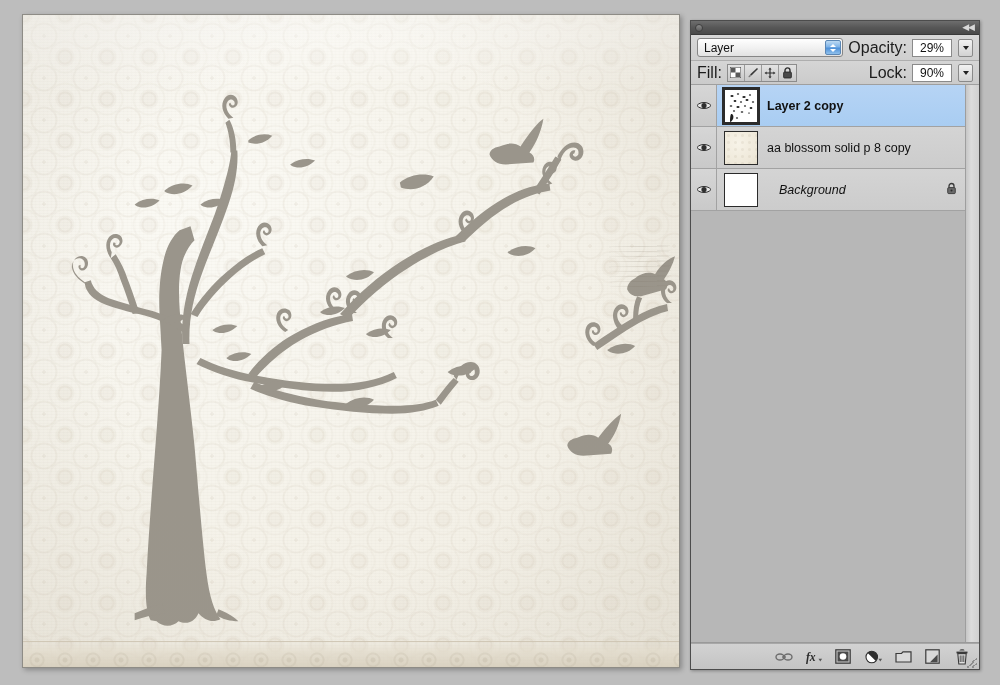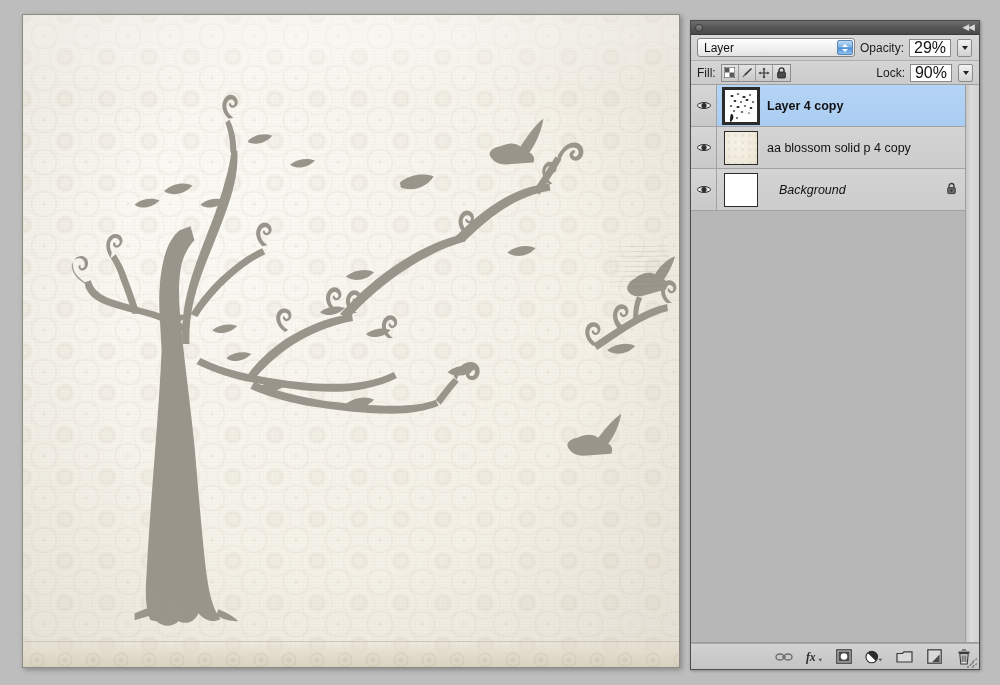--- a/index.html
+++ b/index.html
@@ -151,25 +151,25 @@
     position: absolute; right: 1px; top: 1px; width: 16px; height: 15px;
     border-radius: 2px;
     background: linear-gradient(180deg,#bcd9f2 0%, #7fb3e8 45%, #4f91d8 55%, #8fc0ec 100%);
     border: 1px solid #5b87b5;
     display: flex; flex-direction: column; align-items: center; justify-content: center; gap: 2px;
   }
   .aqua-stepper i { display:block; width:0;height:0;border-left:3px solid transparent;border-right:3px solid transparent; }
   .aqua-stepper i.up { border-bottom: 3px solid #fff; }
   .aqua-stepper i.dn { border-top: 3px solid #fff; }
 
-  .lbl { font-size: 12px; color: #1c1c1c; white-space: nowrap; }
+  .lbl { font-size: 16px; color: #1c1c1c; white-space: nowrap; }
   .numfield {
     height: 18px; display: flex; align-items: center; justify-content: center;
     background: #fff; border: 1px solid #8a8a8a;
-    padding: 0 4px; font-size: 16px; min-width: 40px; color:#111;
+    padding: 0 4px; font-size: 12px; min-width: 40px; color:#111;
   }
   .mini-arrow {
     width: 15px; height: 18px; margin-left: 1px;
     background: linear-gradient(180deg,#f2f2f2,#d2d2d2);
     border: 1px solid #8a8a8a; border-radius: 2px;
     display: flex; align-items: center; justify-content: center;
   }
   .mini-arrow i { width:0;height:0;border-left:3.5px solid transparent;border-right:3.5px solid transparent;border-top:4px solid #222; }
 
   .lock-row {
@@ -241,21 +241,21 @@
     border-left: 1px solid #9e9e9e;
   }
 
   .panel-bottom {
     height: 26px; flex: 0 0 26px;
     background: linear-gradient(180deg,#d2d2d2 0%, #c4c4c4 100%);
     border-top: 1px solid #a8a8a8;
     display: flex; align-items: center; justify-content: flex-end; gap: 12px;
     padding: 0 6px 0 10px; position: relative;
   }
-  .bbtn { width: 18px; height: 18px; display:flex; align-items:center; justify-content:center; }
+  .bbtn { width: 18px; height: 18px; display:flex; align-items:center; }
   .resize-grip {
     position:absolute; right:2px; bottom:1px; width:10px; height:10px;
     background-image:
       linear-gradient(135deg, rgba(0,0,0,0) 0 45%, #8e8e8e 45% 55%, rgba(0,0,0,0) 55%),
       linear-gradient(135deg, rgba(0,0,0,0) 0 70%, #8e8e8e 70% 80%, rgba(0,0,0,0) 80%);
   }
 </style>
 </head>
 <body>
 
@@ -543,38 +543,38 @@
                     <ellipse cx="26" cy="18" rx="1.4" ry=".9"></ellipse>
                   <ellipse cx="9" cy="21" rx="1.1" ry=".7"></ellipse>
                     <ellipse cx="17" cy="22" rx="1.3" ry=".8"></ellipse>
                   <ellipse cx="24" cy="23" rx="1" ry=".6"></ellipse>
                   <path d="M6 24 C8 24 9 26 8 29 C7 31 6 32 5 32 C5 29 5 26 6 24 Z"></path>
                   <ellipse cx="12" cy="28" rx="1.1" ry=".7"></ellipse>
                 </g>
               </svg>
             </span>
           </span>
-          <span class="layer-name bold">Layer 4 copy</span>
+          <span class="layer-name bold">Layer 2 copy</span>
         </div>
 
         <div class="layer-row">
           <span class="eye-cell">
             <span class="eye-box">
               <svg width="16" height="11" viewBox="0 0 16 11">
                 <path d="M1 5.5 C4 1.5 12 1.5 15 5.5 C12 9.5 4 9.5 1 5.5 Z" fill="#e8e8e8" stroke="#2e2e2e" stroke-width="1"></path>
                 <circle cx="8" cy="5.5" r="2.6" fill="#2e2e2e"></circle>
               </svg>
             </span>
           </span>
           <span class="thumb-cell">
             <span class="thumb">
               <span class="t-cream"></span>
             </span>
           </span>
-          <span class="layer-name">aa blossom solid p 4 copy</span>
+          <span class="layer-name">aa blossom solid p 8 copy</span>
         </div>
 
         <div class="layer-row">
           <span class="eye-cell">
             <span class="eye-box">
               <svg width="16" height="11" viewBox="0 0 16 11">
                 <path d="M1 5.5 C4 1.5 12 1.5 15 5.5 C12 9.5 4 9.5 1 5.5 Z" fill="#e8e8e8" stroke="#2e2e2e" stroke-width="1"></path>
                 <circle cx="8" cy="5.5" r="2.6" fill="#2e2e2e"></circle>
               </svg>
             </span>

